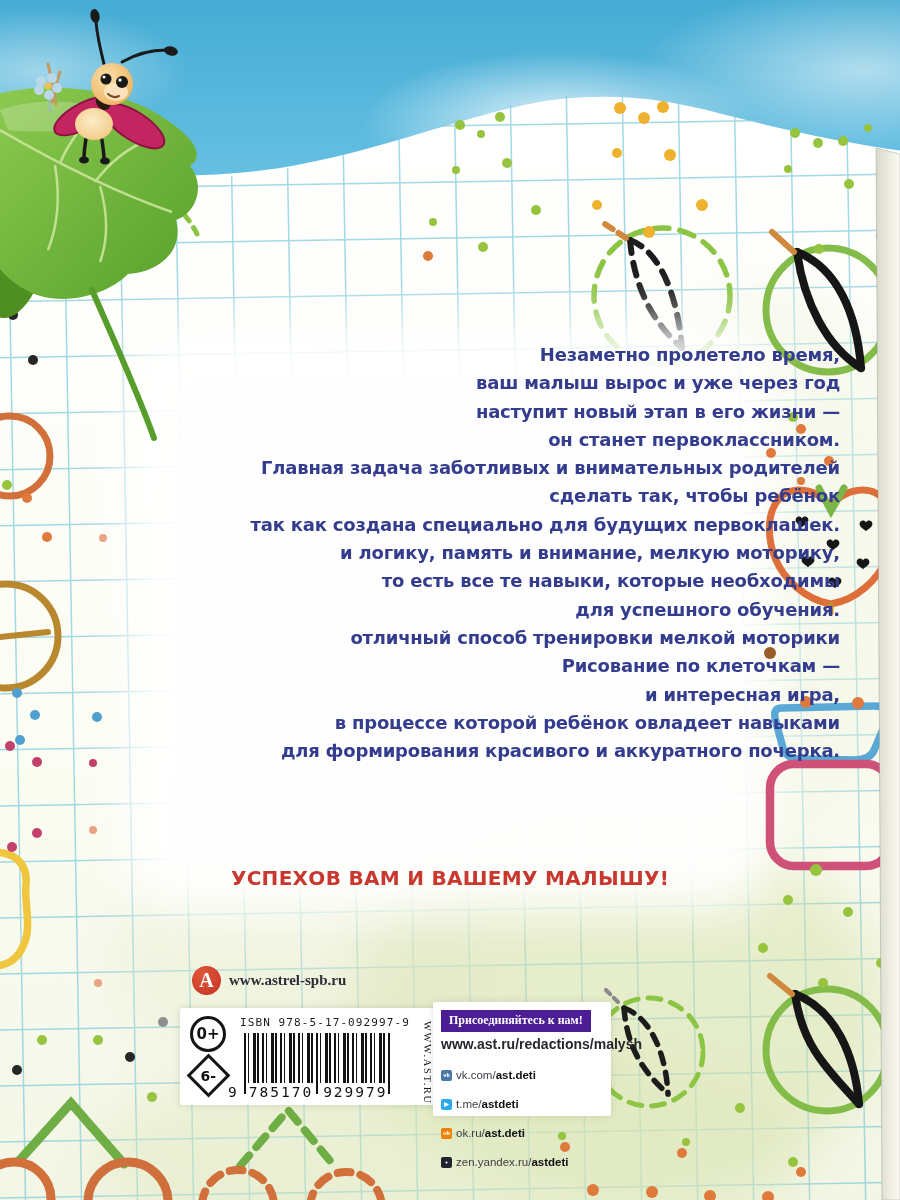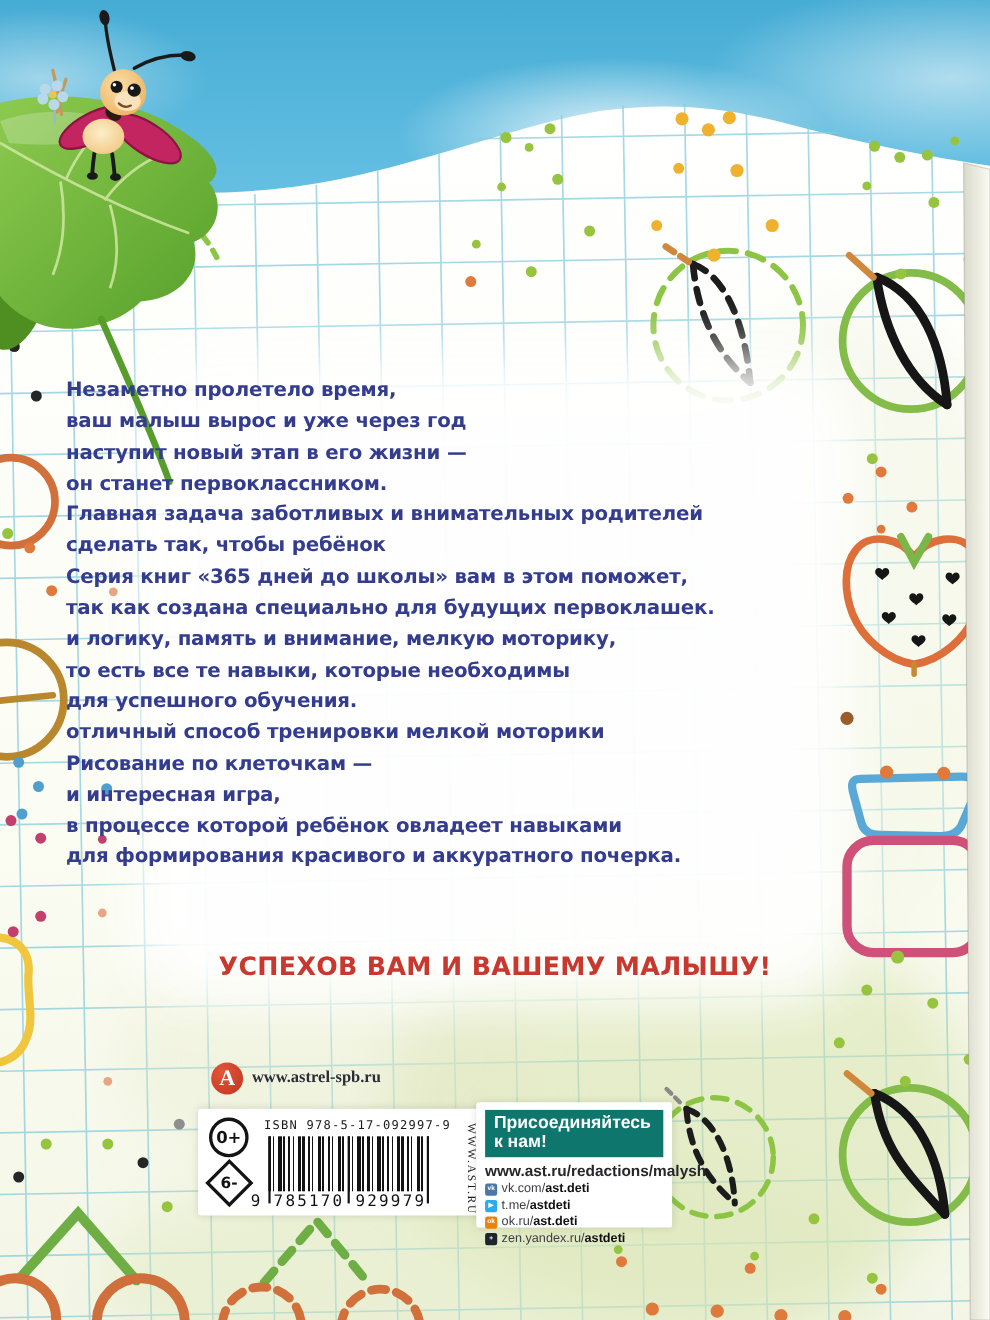--- a/index.html
+++ b/index.html
@@ -8,25 +8,25 @@
   
   .sky{position:absolute;left:0;top:0;width:900px;height:320px;
     background:
       radial-gradient(ellipse 280px 100px at 62% 38%, rgba(255,255,255,.8), rgba(255,255,255,0) 70%),
       radial-gradient(ellipse 320px 120px at 96% 22%, rgba(255,255,255,.55), rgba(255,255,255,0) 70%),
       radial-gradient(ellipse 220px 90px at 4% 22%, rgba(255,255,255,.45), rgba(255,255,255,0) 70%),
       linear-gradient(180deg,#46acd4 0%,#5fbce0 45%,#84cde8 100%);}
   
   #deco{position:absolute;left:0;top:0;width:900px;height:1200px;}
   
-  .body-text{position:absolute;left:60px;top:341px;width:780px;text-align:left;}
+  .body-text{position:absolute;left:60px;top:341px;width:780px;text-align:right;}
   .bline{white-space:nowrap;font-weight:bold;font-size:18px;line-height:28.3px;
          color:#343c8e;letter-spacing:-0.2px;}
   .highlight{position:absolute;left:60px;top:866px;width:780px;text-align:center;
-         font-weight:bold;font-size:23px;color:#c9382e;letter-spacing:.3px;white-space:nowrap;}
+         font-weight:bold;font-size:20px;color:#c9382e;letter-spacing:.3px;white-space:nowrap;}
   
   .pub-row{position:absolute;left:192px;top:966px;display:flex;align-items:center;gap:8px;}
   .logo-circle{width:29px;height:29px;border-radius:50%;flex:none;
       background:radial-gradient(circle at 35% 30%,#e2563a,#c23321);
       color:#fff;display:flex;align-items:center;justify-content:center;
       font-family:"Liberation Serif",serif;font-weight:bold;font-size:20px;}
   .pub-site{font-family:"Liberation Serif",serif;font-weight:bold;font-size:15px;color:#2d2d37;}
   
   .label-box{position:absolute;left:180px;top:1008px;width:258px;height:97px;background:#fff;
       border-radius:3px;box-shadow:0 0 7px rgba(60,70,50,.18);}
@@ -47,25 +47,25 @@
   .gb{position:absolute;top:0;width:2px;height:61px;background:#131313;}
   .gb.g1{left:0;} .gb.g2{left:72px;} .gb.g3{right:0;}
   .bc-digits{position:absolute;left:48px;top:76px;width:178px;display:flex;gap:10px;
       justify-content:flex-start;font-family:"DejaVu Sans Mono",monospace;font-size:14.5px;color:#111;}
   .bc-digits .grp{letter-spacing:2px;}
   .vert-site{position:absolute;right:5px;top:13px;writing-mode:vertical-rl;
       font-family:"Liberation Serif",serif;font-size:10.5px;letter-spacing:1.6px;color:#1e1e1e;}
   
   .social-box{position:absolute;left:433px;top:1002px;width:178px;height:114px;background:#fff;
       padding:7px 8px;box-sizing:border-box;border-radius:2px;box-shadow:0 0 7px rgba(60,70,50,.15);}
-  .social-header{display:inline-block;background:#0f766e;color:#fff;font-weight:bold;
-      font-size:16px;font-family:Liberation Sans, sans-serif;padding:3px 8px 4px;}
+  .social-header{display:inline-block;background:#4c1d95;color:#fff;font-weight:bold;
+      font-size:12px;font-family:Liberation Serif, serif;padding:3px 8px 4px;}
   .social-url{margin-top:4px;font-family:"Liberation Sans",sans-serif;font-weight:bold;
       font-size:14px;color:#26262c;}
-  .social-row{display:flex;align-items:center;gap:4px;margin-top:3px;
+  .social-row{display:flex;align-items:center;gap:4px;margin-top:17px;
       font-family:"Liberation Sans",sans-serif;font-size:11.5px;color:#3c3c44;}
   .social-row b{color:#101014;}
   .sicon{width:11px;height:11px;border-radius:2px;flex:none;display:flex;align-items:center;
       justify-content:center;color:#fff;font-size:6px;font-weight:bold;line-height:1;}
   .ic-vk{background:#4a76a8;} .ic-tg{background:#2aabee;} .ic-ok{background:#ee8208;} .ic-zen{background:#20242e;}
 </style>
 </head>
 <body>
 
 <div id="stage">
@@ -350,21 +350,20 @@
     <path d="M 876,148 L 900,154 L 900,1200 L 882,1200 Z" fill="url(#edgeGrad)" stroke="rgba(90,90,80,0.25)" stroke-width="1"></path>
   </svg>
 
   <div class="body-text">
     <div class="bline">Незаметно пролетело время,</div>
     <div class="bline">ваш малыш вырос и уже через год</div>
     <div class="bline">наступит новый этап в его жизни —</div>
     <div class="bline">он станет первоклассником.</div>
     <div class="bline">Главная задача заботливых и внимательных родителей</div>
     <div class="bline">сделать так, чтобы ребёнок</div>
-    <div class="bline">Серия книг «365 дней до школы» вам в этом поможет,</div>
     <div class="bline">так как создана специально для будущих первоклашек.</div>
     <div class="bline">и логику, память и внимание, мелкую моторику,</div>
     <div class="bline">то есть все те навыки, которые необходимы</div>
     <div class="bline">для успешного обучения.</div>
     <div class="bline">отличный способ тренировки мелкой моторики</div>
     <div class="bline">Рисование по клеточкам —</div>
     <div class="bline">и интересная игра,</div>
     <div class="bline">в процессе которой ребёнок овладеет навыками</div>
     <div class="bline">для формирования красивого и аккуратного почерка.</div>
   </div>

